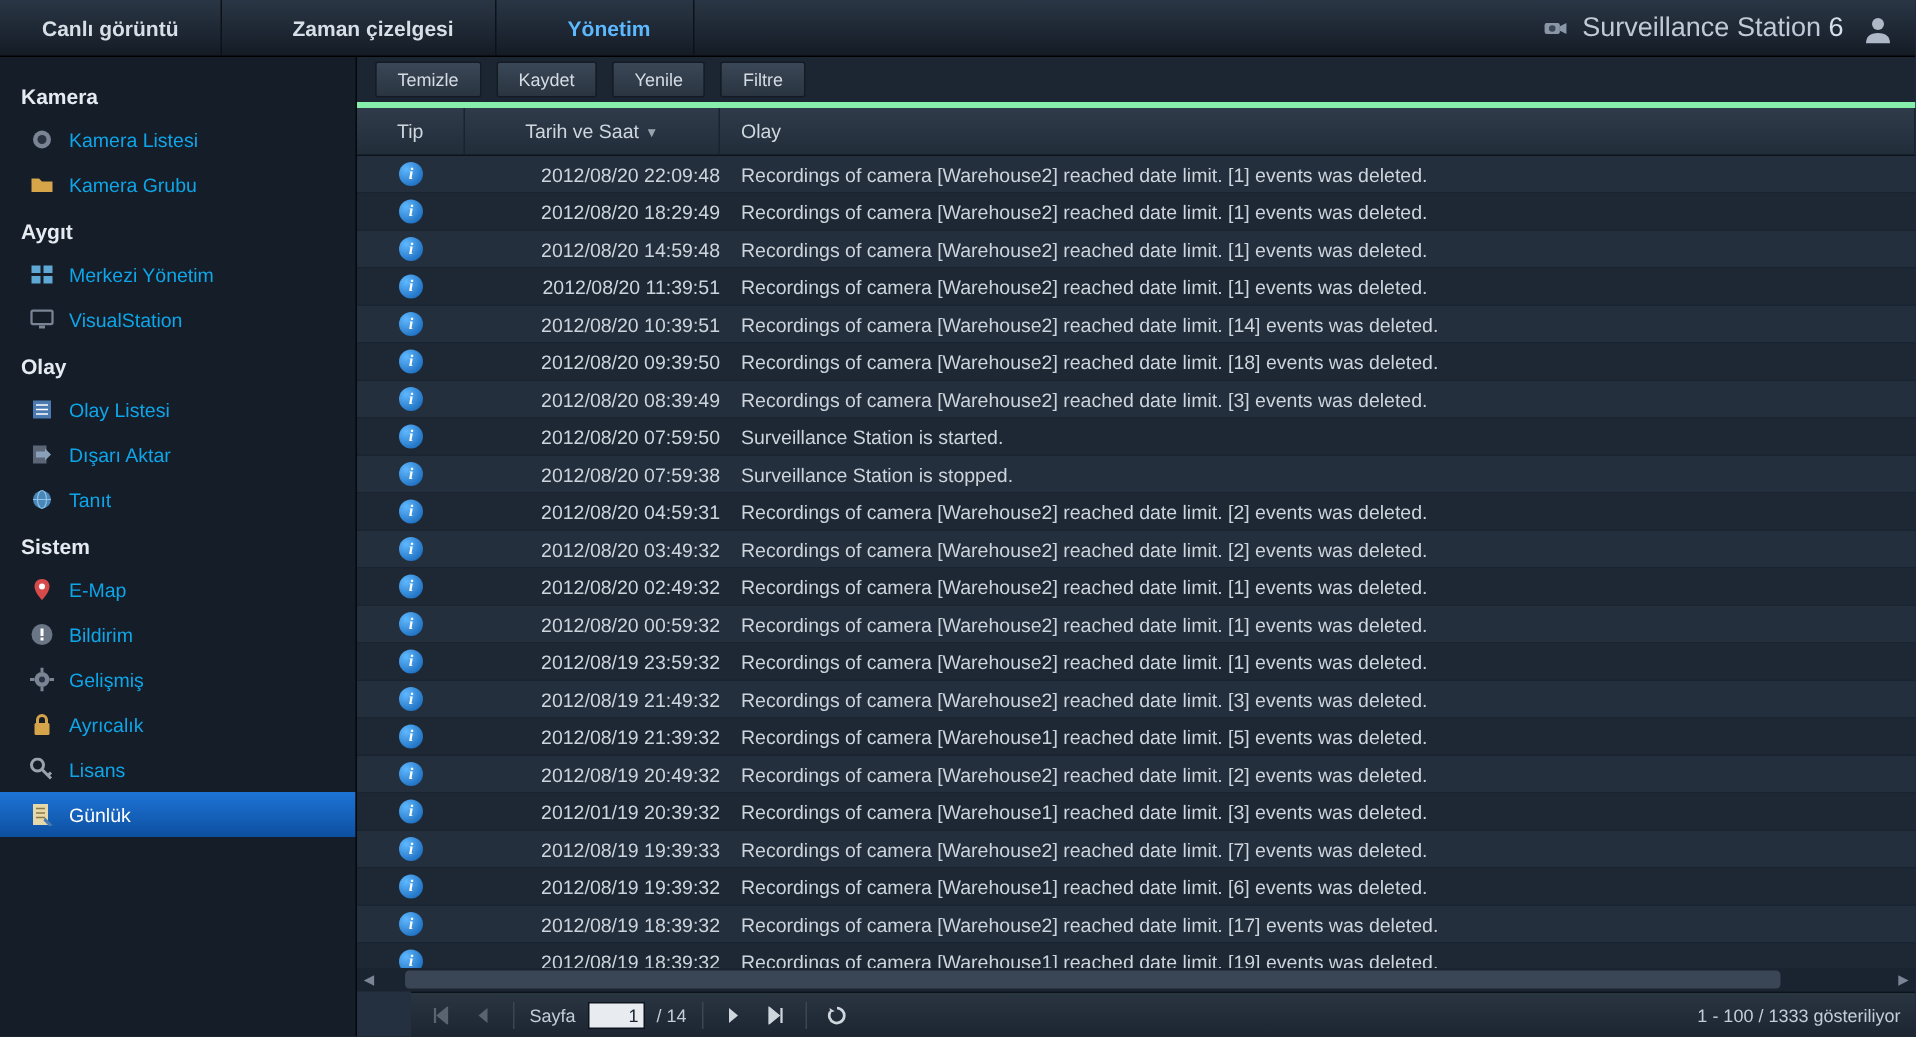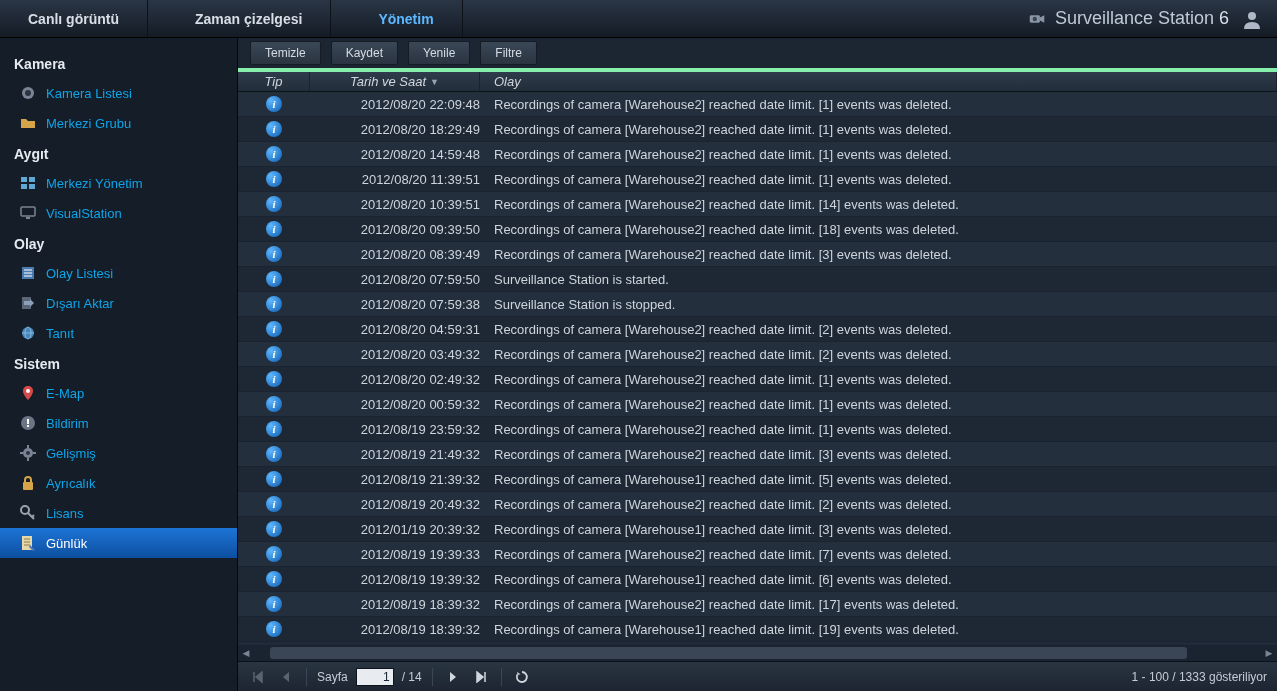--- a/index.html
+++ b/index.html
@@ -14,37 +14,37 @@
 .user-icon { width:26px; height:26px; display:flex; align-items:center; justify-content:center; color:#aeb8c6; cursor:pointer; }
 .main { flex:1; display:flex; min-height:0; }
 .sidebar { width:238px; background:#151d28; border-right:1px solid #05080c; overflow-y:auto; padding-top:10px; }
 .sb-header { color:#e6ebf1; font-weight:bold; font-size:14px; padding:8px 14px 6px; }
 .sb-item { display:flex; align-items:center; gap:10px; padding:7px 14px 7px 20px; color:#0ea5e9; cursor:pointer; font-size:13px; }
 .sb-item.active { background:linear-gradient(#1d74d6,#0d4fa0); color:#fff; }
 .sb-icon { width:16px; height:16px; display:inline-flex; align-items:center; justify-content:center; flex-shrink:0; }
 .content { flex:1; display:flex; flex-direction:column; min-width:0; background:#24303f; }
 .toolbar { height:34px; display:flex; align-items:center; gap:10px; padding:0 12px; background:#1c2633; border-bottom:4px solid #86efac; }
 .btn { background:linear-gradient(#3a4756,#2a3441); border:1px solid #141b24; color:#d4dbe3; padding:4px 14px; border-radius:2px; cursor:pointer; font-size:12px; }
-.grid-head { display:flex; height:20px; background:linear-gradient(#2f3b4a,#222d3a); border-bottom:1px solid #0d131b; color:#cfd6de; font-size:13px;font-style:italic; }
+.grid-head { display:flex; height:32px; background:linear-gradient(#2f3b4a,#222d3a); border-bottom:1px solid #0d131b; color:#cfd6de; font-size:13px; }
 .gh-cell { display:flex; align-items:center; justify-content:center; border-right:1px solid #1a2330; }
 .gh-tip { width:72px; }
 .gh-date { width:170px; gap:4px;text-align:center; }
 .gh-event { flex:1; justify-content:flex-start; padding-left:14px; }
 .grid-body { flex:1; overflow-y:scroll; background:#202b39; }
 .grid-body::-webkit-scrollbar { width:16px; }
 .grid-body::-webkit-scrollbar-track { background:#1a2330; }
 .grid-body::-webkit-scrollbar-thumb { background:#3a4656; border:2px solid #1a2330; border-radius:3px; }
 .row { display:flex; height:25px; align-items:center; color:#cdd4dc; font-size:13px; border-bottom:1px solid #1a2330; }
 .row:nth-child(odd){ background:#232f3d; }
 .row:nth-child(even){ background:#1e2834; }
 .c-tip { width:72px; display:flex; justify-content:center; }
 .c-date { width:170px; text-align:right; }
 .c-event { flex:1; padding-left:14px; white-space:nowrap; overflow:hidden; text-overflow:ellipsis; }
 .info-ball { width:16px; height:16px; border-radius:50%; background:radial-gradient(circle at 30% 30%,#5fb8ff,#0d5cb0); display:flex; align-items:center; justify-content:center; color:#fff; font-weight:bold; font-size:11px; font-style:italic; font-family:Georgia,serif; }
-.pager { height:30px; background:linear-gradient(#2a3542,#1c2531); border-top:1px solid #0b1118; display:flex; align-items:center; padding:0 10px; gap:8px; color:#c4ccd6; font-size:12px; }
+.pager { height:30px; background:linear-gradient(#2a3542,#1c2531); border-top:1px solid #0b1118; display:flex; align-items:center; padding:0 10px; gap:8px; color:#c4ccd6; font-size:12px;margin-left:36px; }
 .pager .nav-btn { width:20px; height:20px; display:flex; align-items:center; justify-content:center; cursor:pointer; color:#cfd6de; }
 .pager .nav-btn.disabled { color:#5a6470; cursor:default; }
 .pager .sep { width:1px; height:18px; background:#3a4656; margin:0 2px; }
 .page-input { width:38px; height:18px; background:#e8ecf0; border:1px solid #0d1420; color:#1a2330; text-align:right; padding:0 3px; font-size:12px; }
 .pager-right { margin-left:auto; }
 svg { display:block; }
 .sort-arrow { font-size:9px; color:#9aa3ae; }
 .hscroll { height:16px; background:#1a2330; display:flex; align-items:center; }
 .hscroll-track { flex:1; height:14px; background:#1a2330; margin:0 16px; position:relative; }
 .hscroll-thumb { position:absolute; left:0; top:1px; height:12px; width:94%; background:#3a4656; border-radius:3px; }
@@ -88,21 +88,21 @@
           </svg>
         </span>
         <span>Kamera Listesi</span>
       </div>
       <div class="sb-item">
         <span class="sb-icon">
           <svg width="16" height="16" viewBox="0 0 16 16">
             <path d="M1 4 L6 4 L8 6 L15 6 L15 13 L1 13 Z" fill="#d6a54a"></path>
           </svg>
         </span>
-        <span>Merkezi Grubu</span>
+        <span>Kamera Grubu</span>
       </div>
       <div class="sb-header">Aygıt</div>
       <div class="sb-item">
         <span class="sb-icon">
           <svg width="16" height="16" viewBox="0 0 16 16">
             <rect x="1" y="2" width="6" height="5" fill="#5fa8d6"></rect>
             <rect x="9" y="2" width="6" height="5" fill="#5fa8d6"></rect>
             <rect x="1" y="9" width="6" height="5" fill="#5fa8d6"></rect>
             <rect x="9" y="9" width="6" height="5" fill="#5fa8d6"></rect>
           </svg>

